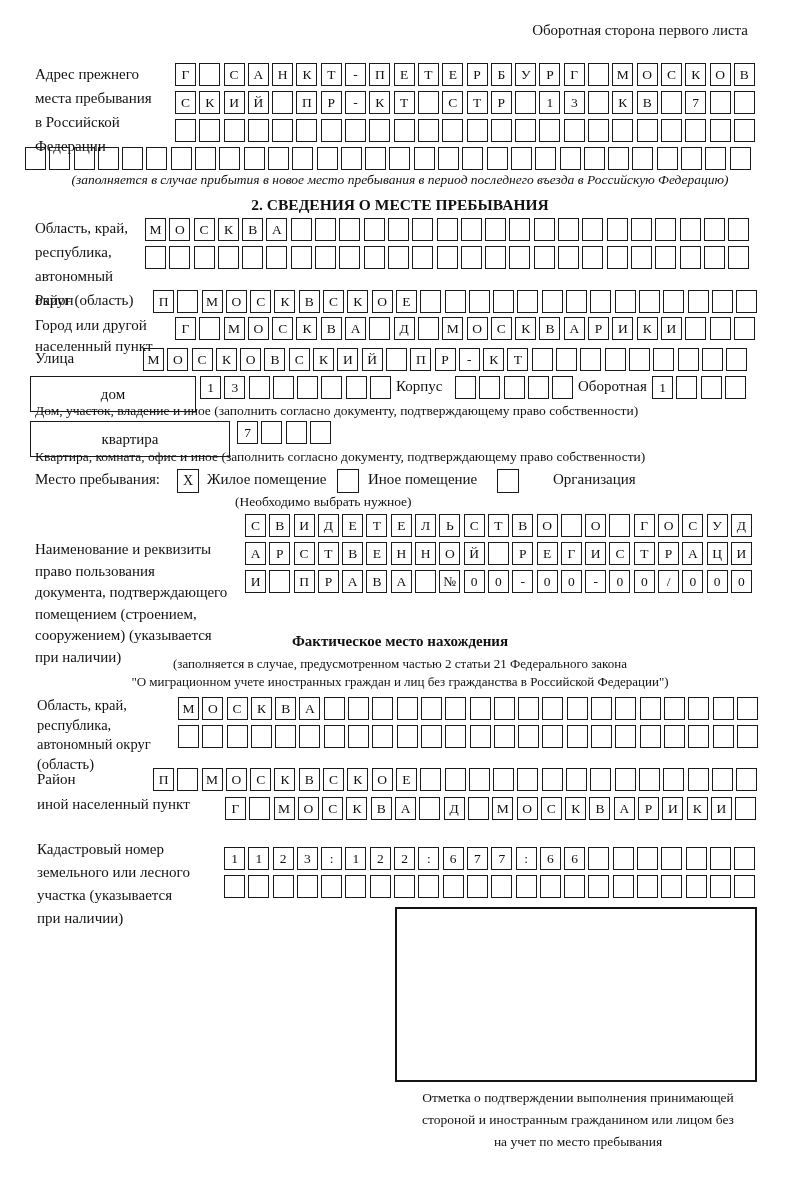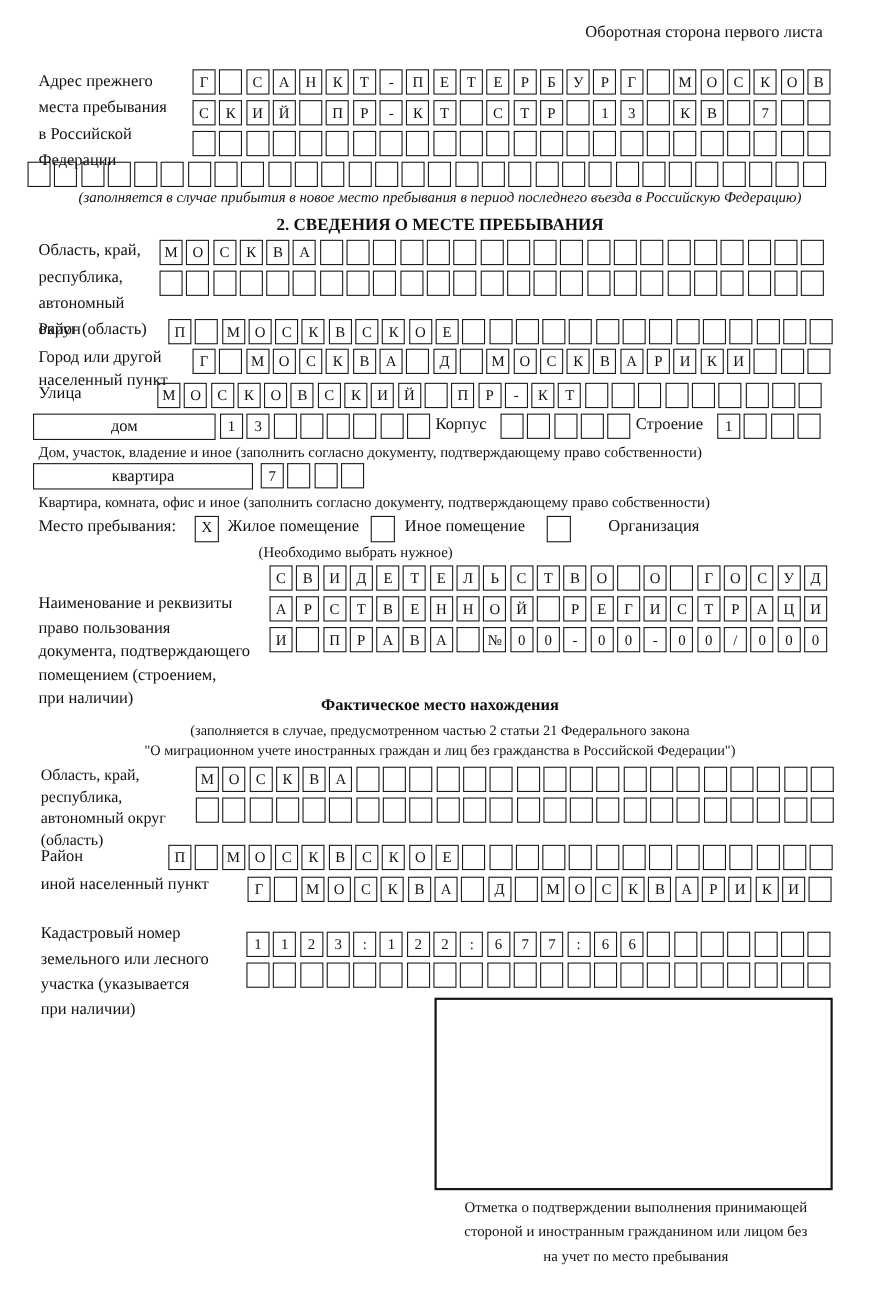--- a/index.html
+++ b/index.html
@@ -11,21 +11,21 @@
   .abs { position:absolute; }
   .lbl { font-size:15px; line-height:24px; color:#111; }
   .lbl .lline { white-space:nowrap; }
   .row { position:absolute; display:flex; }
   .cbox {
     box-sizing:border-box; width:21px; height:23px; margin-right:3.3px;
     border:1.6px solid #1b1b1b; display:flex; align-items:center; justify-content:center;
     font-size:13.5px; line-height:1; color:#111; flex:0 0 auto;
   }
   .bigbox {
-    box-sizing:border-box; height:24px; border:1.8px solid #1b1b1b;
+    box-sizing:border-box; height:36px; border:1.8px solid #1b1b1b;
     display:flex; align-items:center; justify-content:center; font-size:15px;
   }
   .chkbox {
     box-sizing:border-box; width:22px; height:24px; border:1.7px solid #1b1b1b;
     display:flex; align-items:center; justify-content:center; font-size:14px;
   }
   .note { font-size:13.5px; color:#111; white-space:nowrap; }
   .center { width:800px; text-align:center; left:0; }
   .title { font-weight:bold; font-size:15.5px; }
   .inline-lbl { font-size:15px; white-space:nowrap; }
@@ -320,21 +320,21 @@
       <div class="cbox"></div>
     </div>
   <div class="abs inline-lbl" style="left:396px; top:378px;">Корпус</div>
   <div class="row" style="left:455px; top:376px;">
       <div class="cbox"></div>
       <div class="cbox"></div>
       <div class="cbox"></div>
       <div class="cbox"></div>
       <div class="cbox"></div>
     </div>
-  <div class="abs inline-lbl" style="left:578px; top:378px;">Строение</div>
+  <div class="abs inline-lbl" style="left:578px; top:378px;">Оборотная</div>
   <div class="row" style="left:652px; top:376px;">
       <div class="cbox">1</div>
       <div class="cbox"></div>
       <div class="cbox"></div>
       <div class="cbox"></div>
     </div>
   <div class="abs note" style="left:35px; top:403px;">Дом, участок, владение и иное (заполнить согласно документу, подтверждающему право собственности)</div>
 
   <div class="abs bigbox" style="left:30px; top:421px; width:200px;">квартира</div>
   <div class="row" style="left:237px; top:421px;">
@@ -352,20 +352,21 @@
   <div class="abs inline-lbl" style="left:368px; top:471px;">Иное помещение</div>
   <div class="abs chkbox" style="left:497px; top:469px;"></div>
   <div class="abs inline-lbl" style="left:553px; top:471px;">Организация</div>
   <div class="abs note" style="left:235px; top:494px;">(Необходимо выбрать нужное)</div>
 
   <div class="abs lbl" style="left:35px; top:512px; line-height:21.5px;margin-top:27px;">
       <div class="lline">Наименование и реквизиты</div>
       <div class="lline">право пользования</div>
       <div class="lline">документа, подтверждающего</div>
       <div class="lline">помещением (строением,</div>
+      <div class="lline">сооружением) (указывается</div>
       <div class="lline">при наличии)</div>
     </div>
   <div class="row" style="left:245px; top:514px;">
       <div class="cbox">С</div>
       <div class="cbox">В</div>
       <div class="cbox">И</div>
       <div class="cbox">Д</div>
       <div class="cbox">Е</div>
       <div class="cbox">Т</div>
       <div class="cbox">Е</div>

